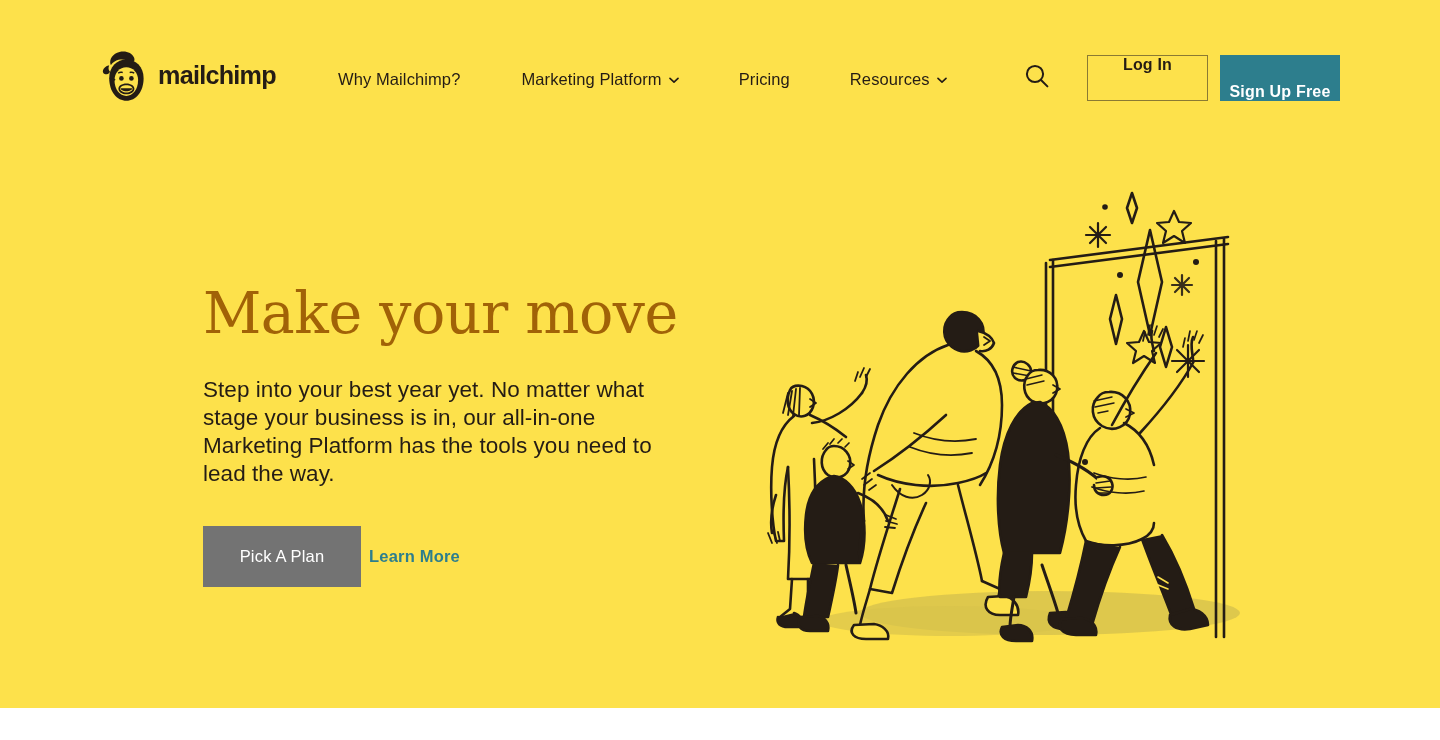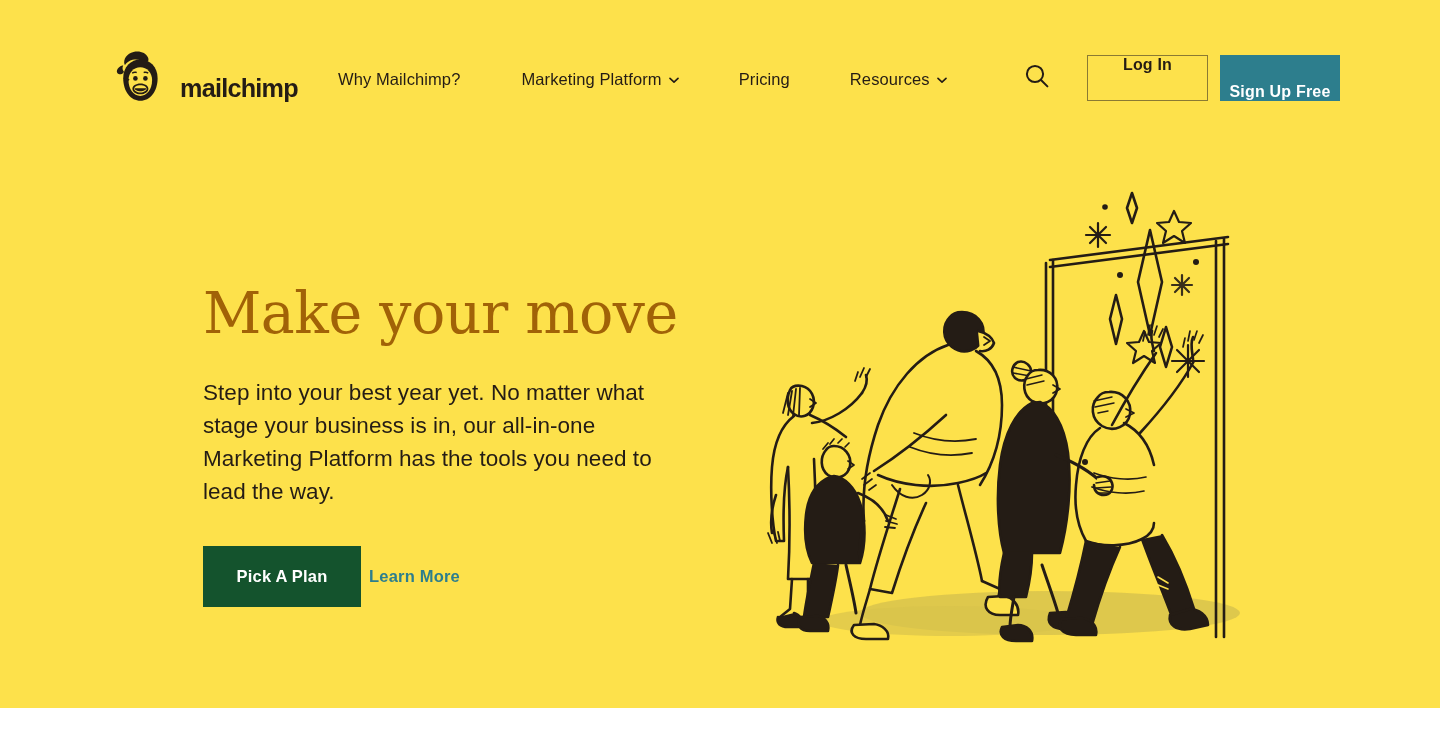--- a/index.html
+++ b/index.html
@@ -33,25 +33,24 @@
     position: absolute;
     left: 0; top: 0;
     width: 1440px;
     height: 152px;
     display: flex;
     align-items: center;
   }
 
   .logo {
     position: absolute;
-    left: 114px;
+    left: 100px;
     top: 50px;
     display: flex;
-    align-items: flex-end;
-    gap: 8px;
+    align-items: center;
     height: 54px;
   }
   .logo-mark { width: 52px; height: 54px; display: block; }
   .logo-word { display: block; height: 28px; }
 
   
   .nav {
     position: absolute;
     left: 338px;
     top: 66px;
@@ -142,39 +141,39 @@
     font-weight: normal;
     color: #a16207;
     letter-spacing: -0.5px;
     white-space: nowrap;
   }
 
   .hero-sub {
     margin-top: 32px;
     width: 495px;
     font-size: 22.5px;
-    line-height: 33px;
+    line-height: 28px;
     color: #241c15;
     letter-spacing: 0.05px;
   }
 
   .hero-cta {
     margin-top: 38px;
     display: flex;
     align-items: center;
   }
 
   .pick-plan-btn {
     width: 158px; height: 61px;
-    background: #14532d;
+    background: #737373;
     border: none;
     color: #ffffff;
     font-family: "Liberation Sans", sans-serif;
     font-size: 16.5px;
-    font-weight: bold;
+    font-weight: normal;
     letter-spacing: 0.2px;
     cursor: pointer;
     display: flex; align-items: center; justify-content: center;
   }
 
   .learn-more-link {
     margin-left: 8px;
     color: #2d7e8d;
     font-size: 16.5px;
     font-weight: bold;

